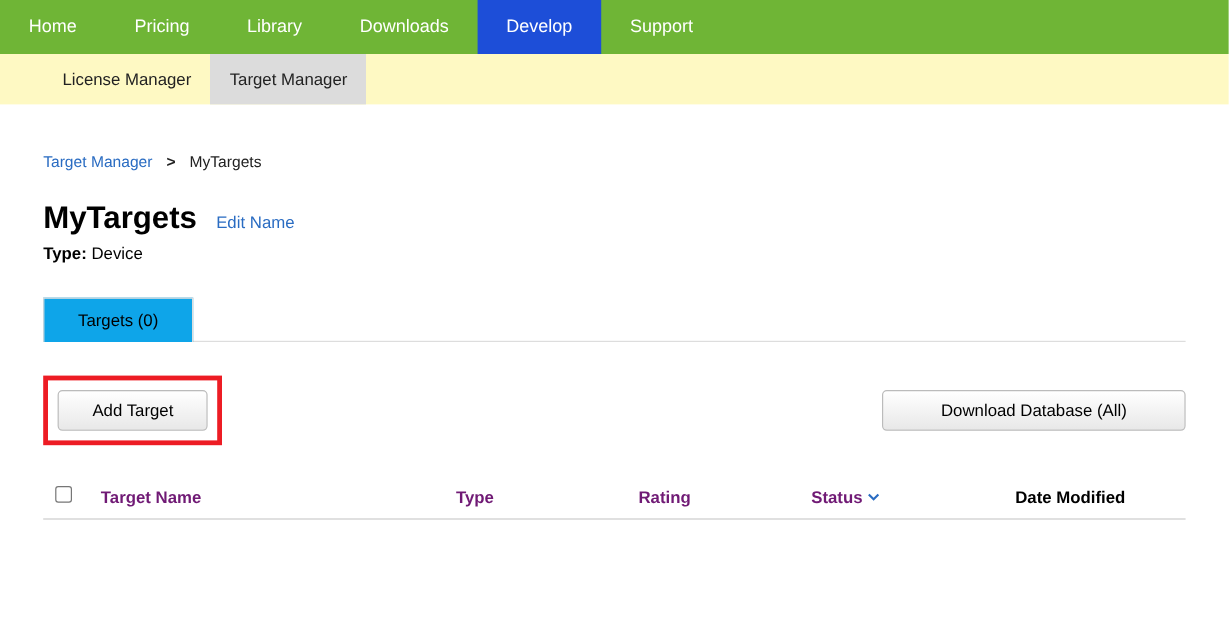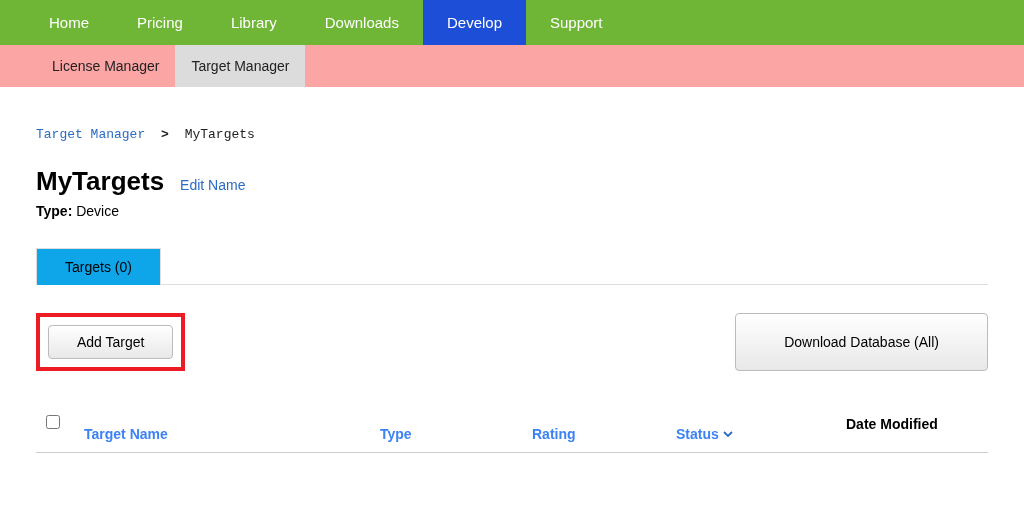--- a/index.html
+++ b/index.html
@@ -1,52 +1,52 @@
 <!DOCTYPE html>
 <html><head>
 <meta charset="utf-8">
 <style>
   * { margin: 0; padding: 0; box-sizing: border-box; }
   body { font-family: Arial, Helvetica, sans-serif; font-size: 14px; background: #fff; width: 1024px; }
   
-  .top-nav { background: #6fb536; display: flex; height: 45px; padding-left: 25px; }
+  .top-nav { background: #6fb536; display: flex; height: 45px; }
   .top-nav-item { color: #fff; padding: 0 24px; display: flex; align-items: center; cursor: pointer; font-size: 15px; }
   .top-nav-item.active { background: #1d4ed8; }
   
-  .sub-nav { background: #fca5a5; display: flex; height: 42px; padding-left: 36px; text-align: center; }
+  .sub-nav { background: #fef9c3; display: flex; height: 42px; padding-left: 36px; text-align: center; }
   .sub-nav-item { padding: 0 16px; display: flex; align-items: center; cursor: pointer; color: #222; }
   .sub-nav-item.active { background: #dcdcdc; }
   
   .content { padding: 20px 36px; }
   
-  .breadcrumb { margin: 20px 0 24px 0; font-size: 13px; font-family: Liberation Mono, monospace; }
+  .breadcrumb { margin: 20px 0 24px 0; font-size: 13px; }
   .breadcrumb-link { color: #2a6cc2; cursor: pointer; }
   .breadcrumb-sep { margin: 0 8px; color: #222; font-weight: bold; }
   .breadcrumb-current { color: #222; }
   
   .page-title-row { display: flex; align-items: baseline; gap: 16px; margin-bottom: 6px; }
   .page-title { font-size: 26px; font-weight: bold; color: #000; }
   .edit-name { color: #2a6cc2; cursor: pointer; font-size: 14px; }
   
   .type-row { margin-bottom: 28px; font-size: 14px; }
   .type-label { font-weight: bold; }
   
   .tabs-row { border-bottom: 1px solid #ddd; display: flex; }
   .tab { border: 1px solid #ddd; border-bottom: none; background: #0ea5e9; padding: 10px 28px; cursor: pointer; position: relative; top: 1px; }
   
-  .actions-row { display: flex; justify-content: space-between; margin-top: 28px; margin-bottom: 24px; }
+  .actions-row { display: flex; justify-content: space-between; align-items: center; margin-top: 28px; margin-bottom: 24px; }
   
   .highlight-box { border: 4px solid #ed1c24; padding: 8px; display: inline-block; }
   
   .btn { border: 1px solid #bbb; border-radius: 4px; padding: 8px 28px; cursor: pointer; font-size: 14px; background: linear-gradient(#ffffff, #e8e8e8); }
   .btn-wide { padding: 8px 48px; }
   
   .table-head { display: flex; align-items: center; border-bottom: 1px solid #ccc; padding: 10px 0 10px 10px; }
   .th { font-weight: bold; cursor: pointer; }
-  .th-link { color: #3b82f6; margin-top: 21px; }
+  .th-link { color: #701a75; }
   .th-plain { color: #000; cursor: default; }
   .checkbox-cell { width: 34px; flex-shrink: 0; margin-right: 4px; }
   .col-name   { flex: 0 0 296px; }
   .col-type   { flex: 0 0 152px; }
   .col-rating { flex: 0 0 144px; }
   .col-status { flex: 0 0 170px; display: flex; align-items: center; gap: 4px; }
   .col-date   { flex: 1; }
   .chevron { color: #2a6cc2; }
   input[type=checkbox] { width: 14px; height: 14px; cursor: pointer; }
 </style>

